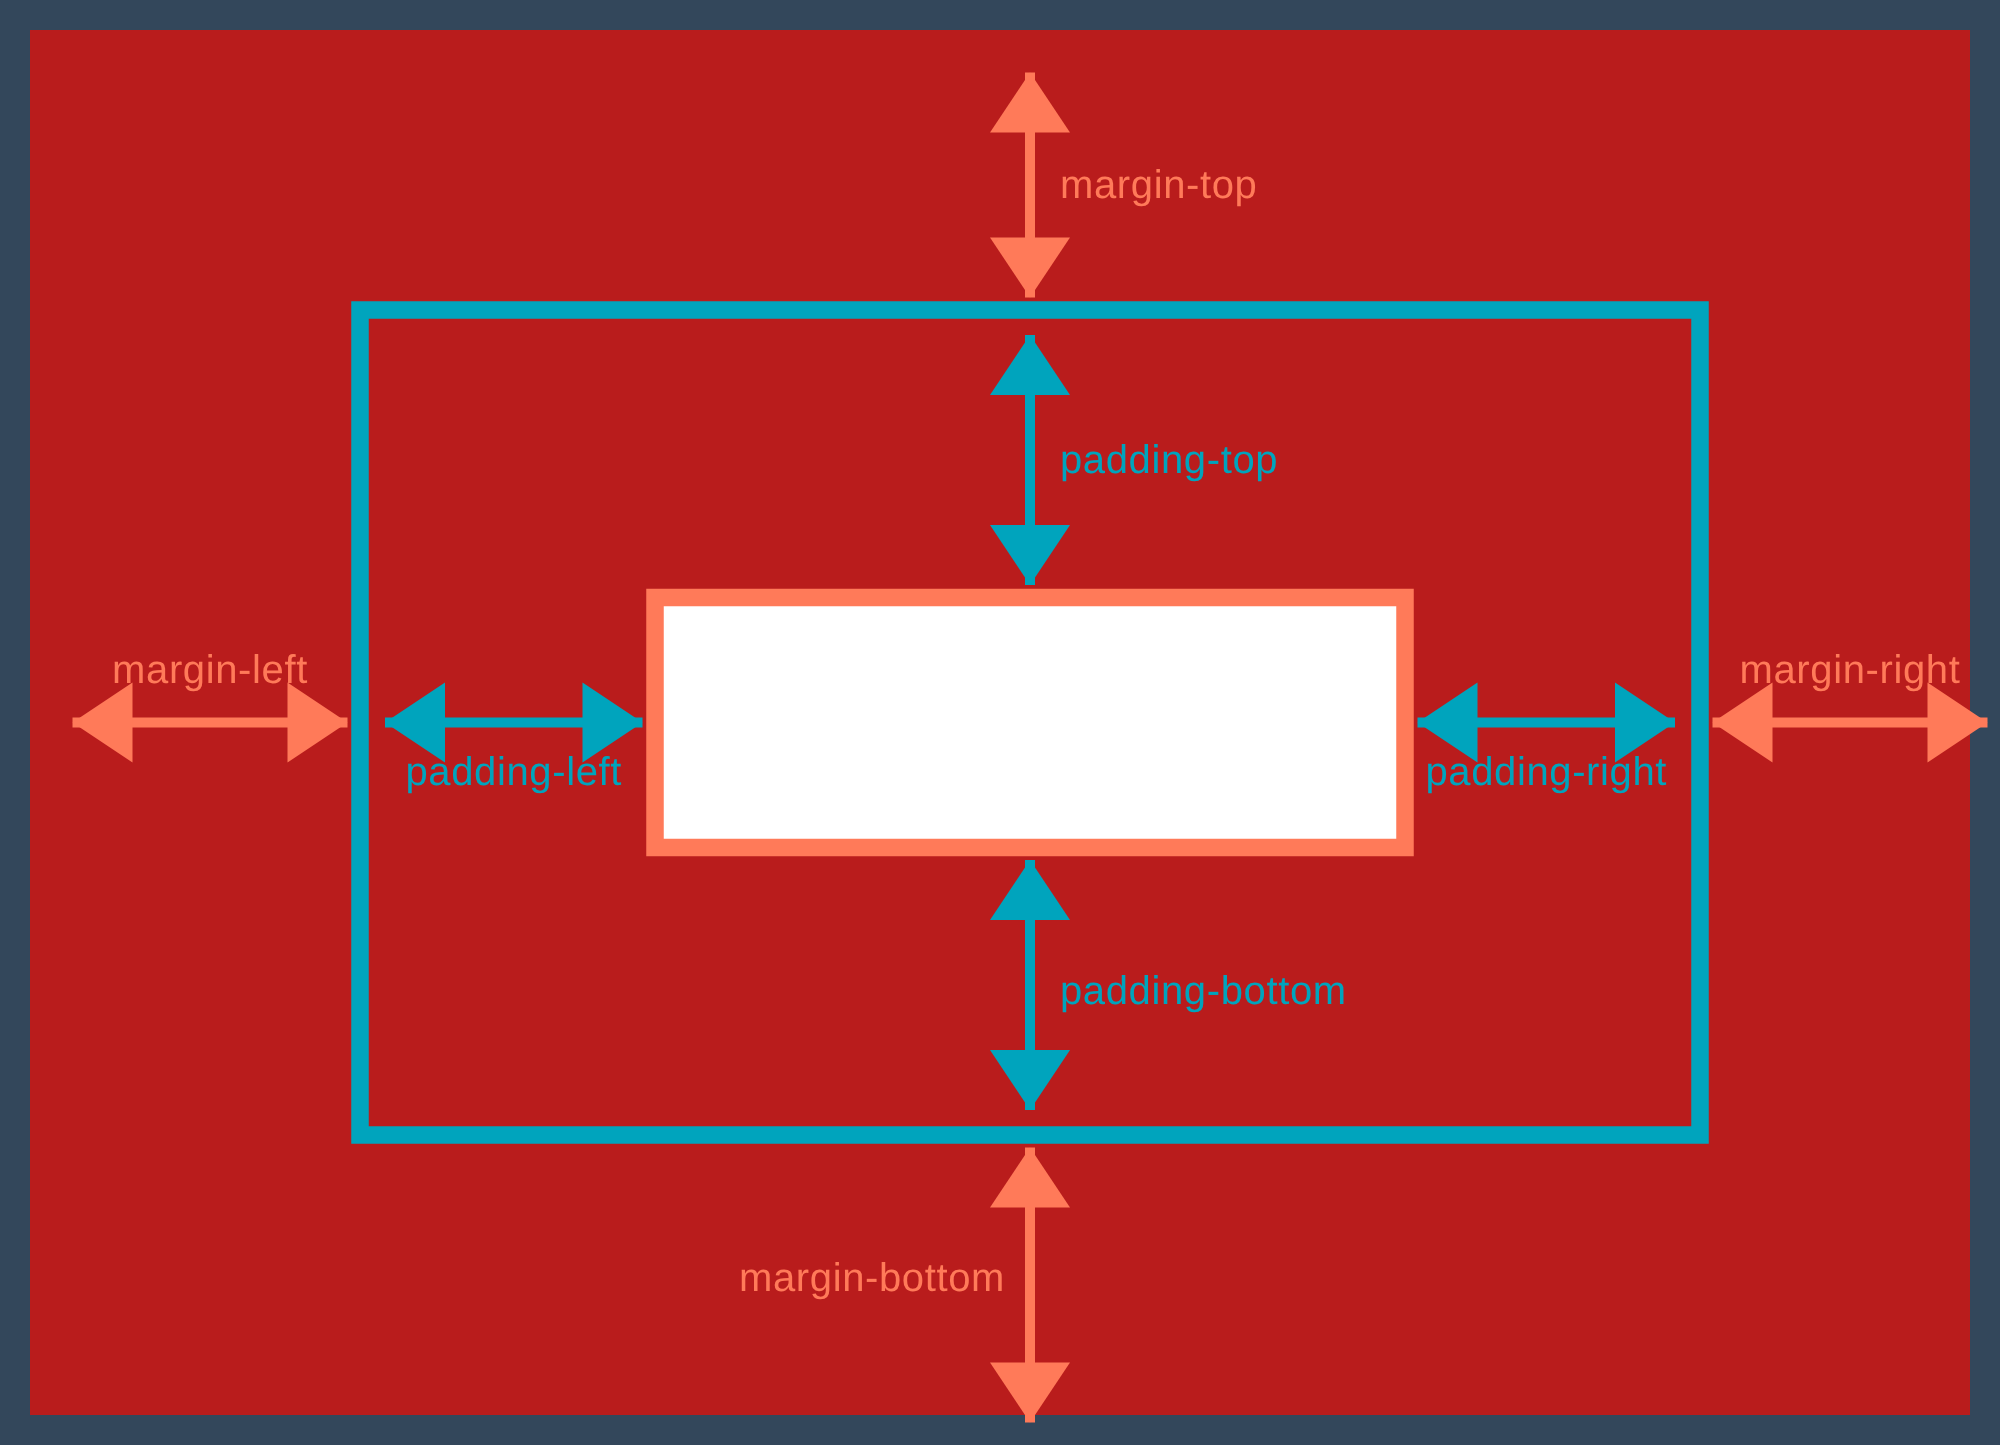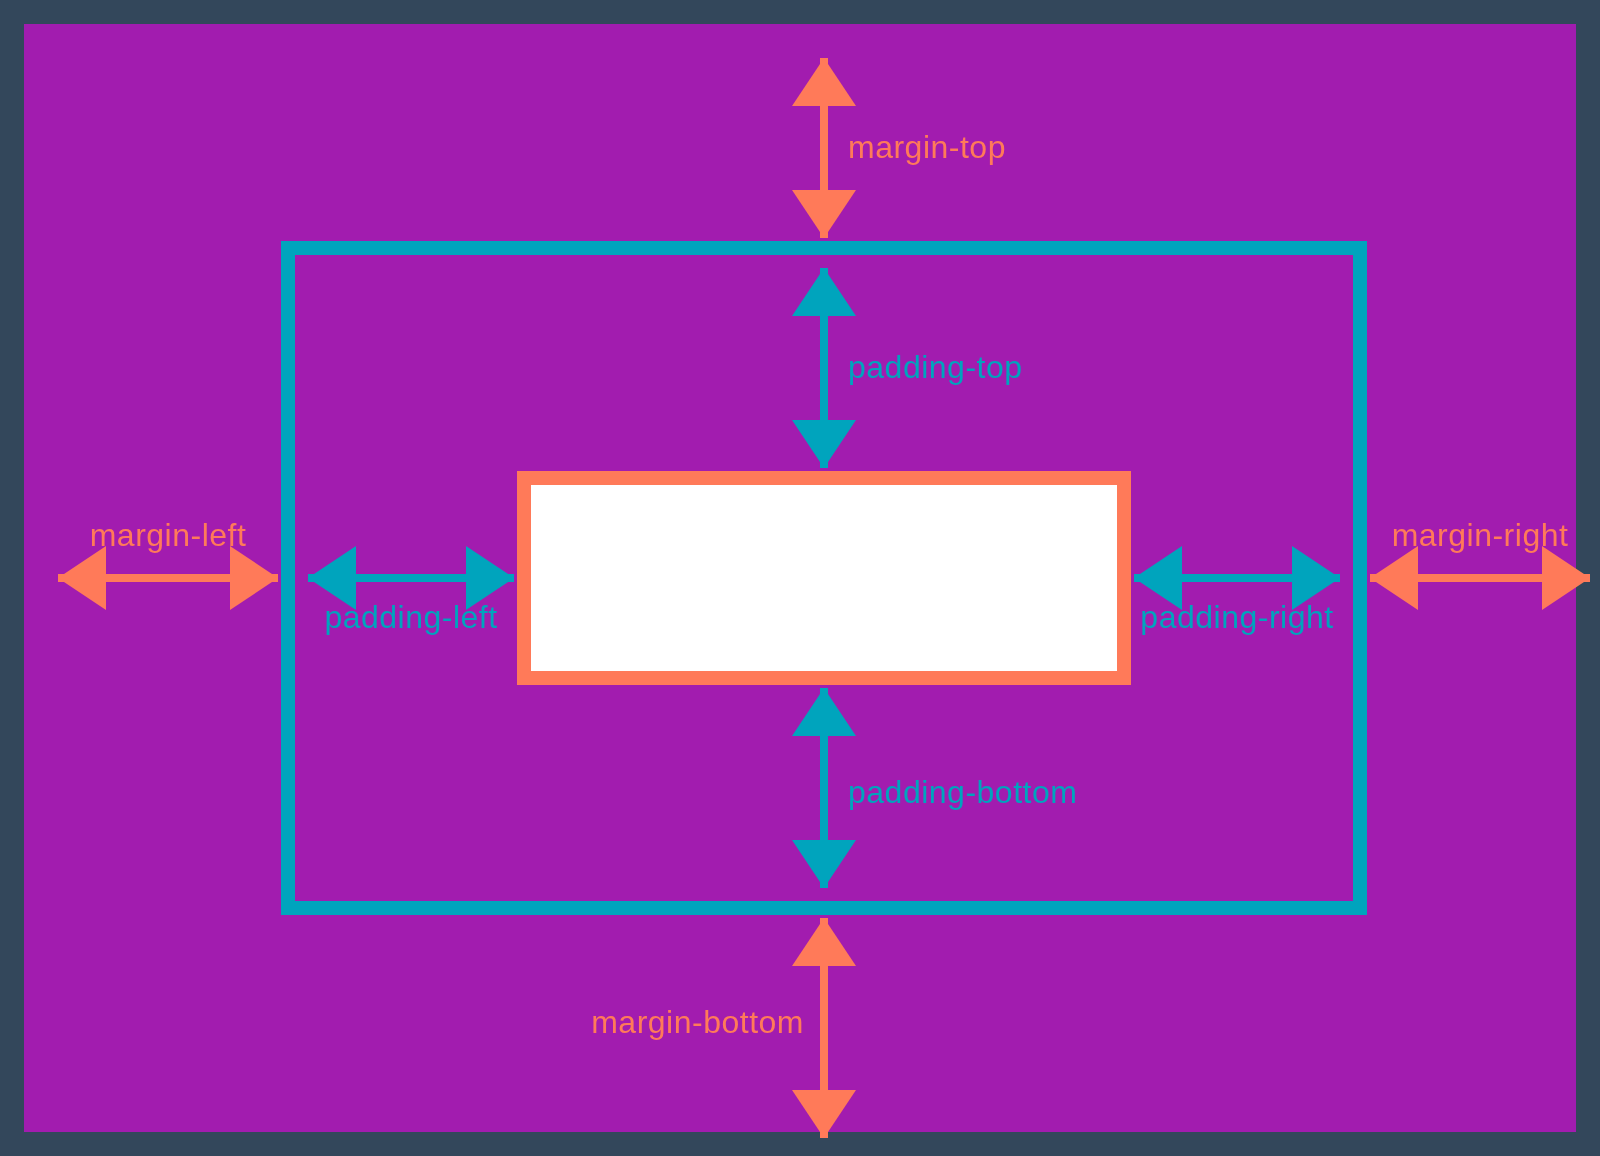--- a/index.html
+++ b/index.html
@@ -11,21 +11,21 @@
     font-family: "Helvetica Neue", Helvetica, Arial, sans-serif;
   }
   .outer-frame {
     position: absolute;
     left: 0;
     top: 0;
     width: 1600px;
     height: 1156px;
     box-sizing: border-box;
     border: 24px solid #33475b;
-    background: #a21caf;
+    background: #b91c1c;
   }
   .diagram {
     position: absolute;
     left: 24px;
     top: 24px;
     width: 1552px;
     height: 1108px;
     display: block;
   }
   .label {

